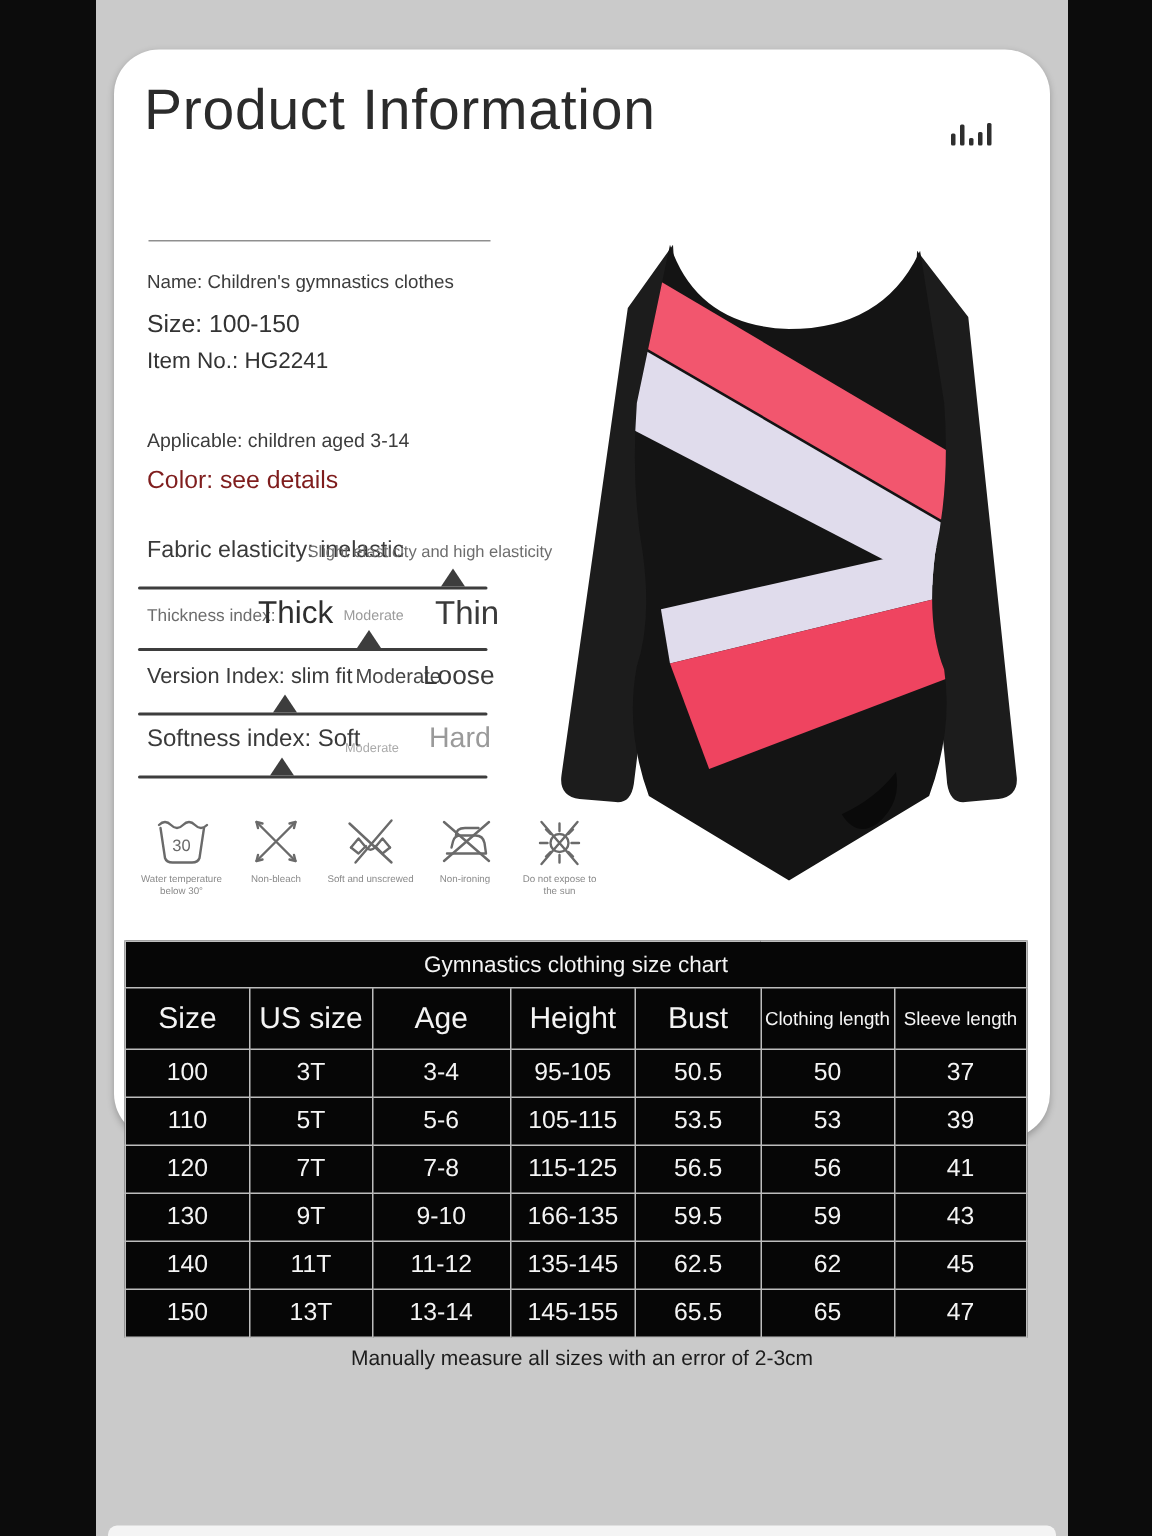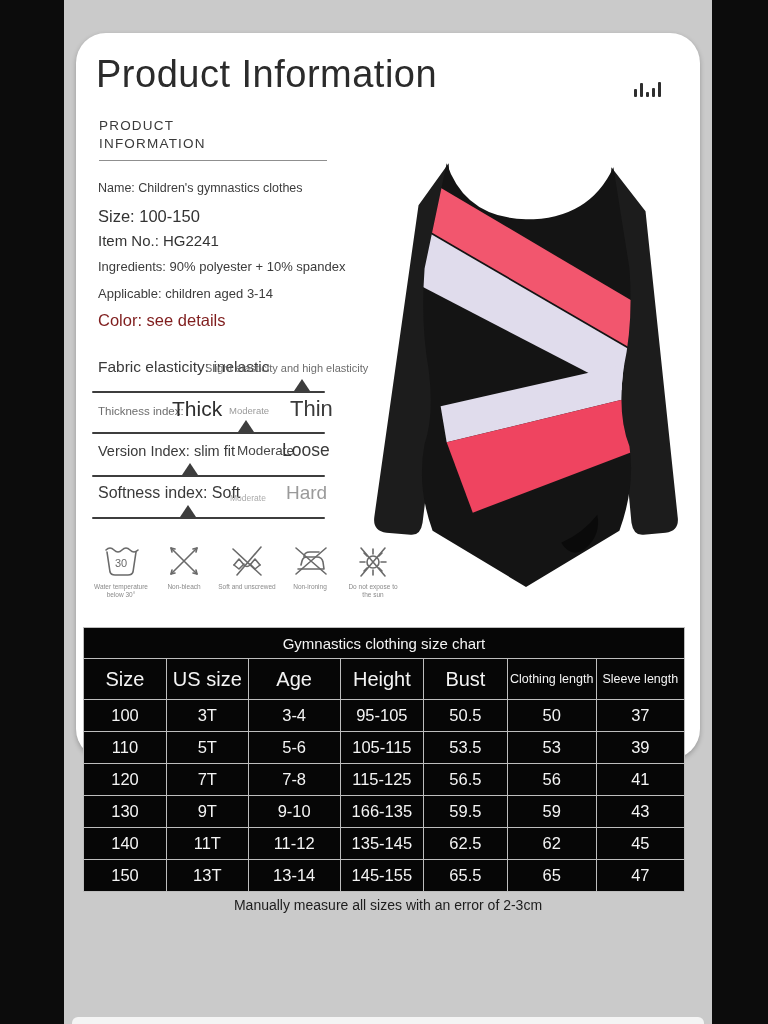--- a/index.html
+++ b/index.html
@@ -69,28 +69,25 @@
     <div class="card">
 
       <div class="page-title">Product Information</div>
       <div class="chart-icon">
         <i style="height:8px"></i>
           <i style="height:14px"></i>
           <i style="height:5px"></i>
         <i style="height:9px"></i>
           <i style="height:15px"></i>
       </div>
-      <div class="subtitle">PRODUCT
-INFORMATION</div>
       <div class="subtitle-rule"></div>
 
       <div class="detail d-name">Name: Children's gymnastics clothes</div>
       <div class="detail d-size">Size: 100-150</div>
       <div class="detail d-item">Item No.: HG2241</div>
-      <div class="detail d-ingr">Ingredients: 90% polyester + 10% spandex</div>
       <div class="detail d-appl">Applicable: children aged 3-14</div>
       <div class="detail d-color">Color: see details</div>
 
       <span class="idx-label" style="left:22px;top:325px;font-size:15.5px;">Fabric elasticity: inelastic</span>
       <span class="idx-label overlay-gray" style="left:129px;top:329px;font-size:11px;">Slight elasticity and high elasticity</span>
       <div class="slider" style="top:346px;">
         <div class="line"></div>
         <div class="marker" style="left: 90%;"></div>
       </div>
 

